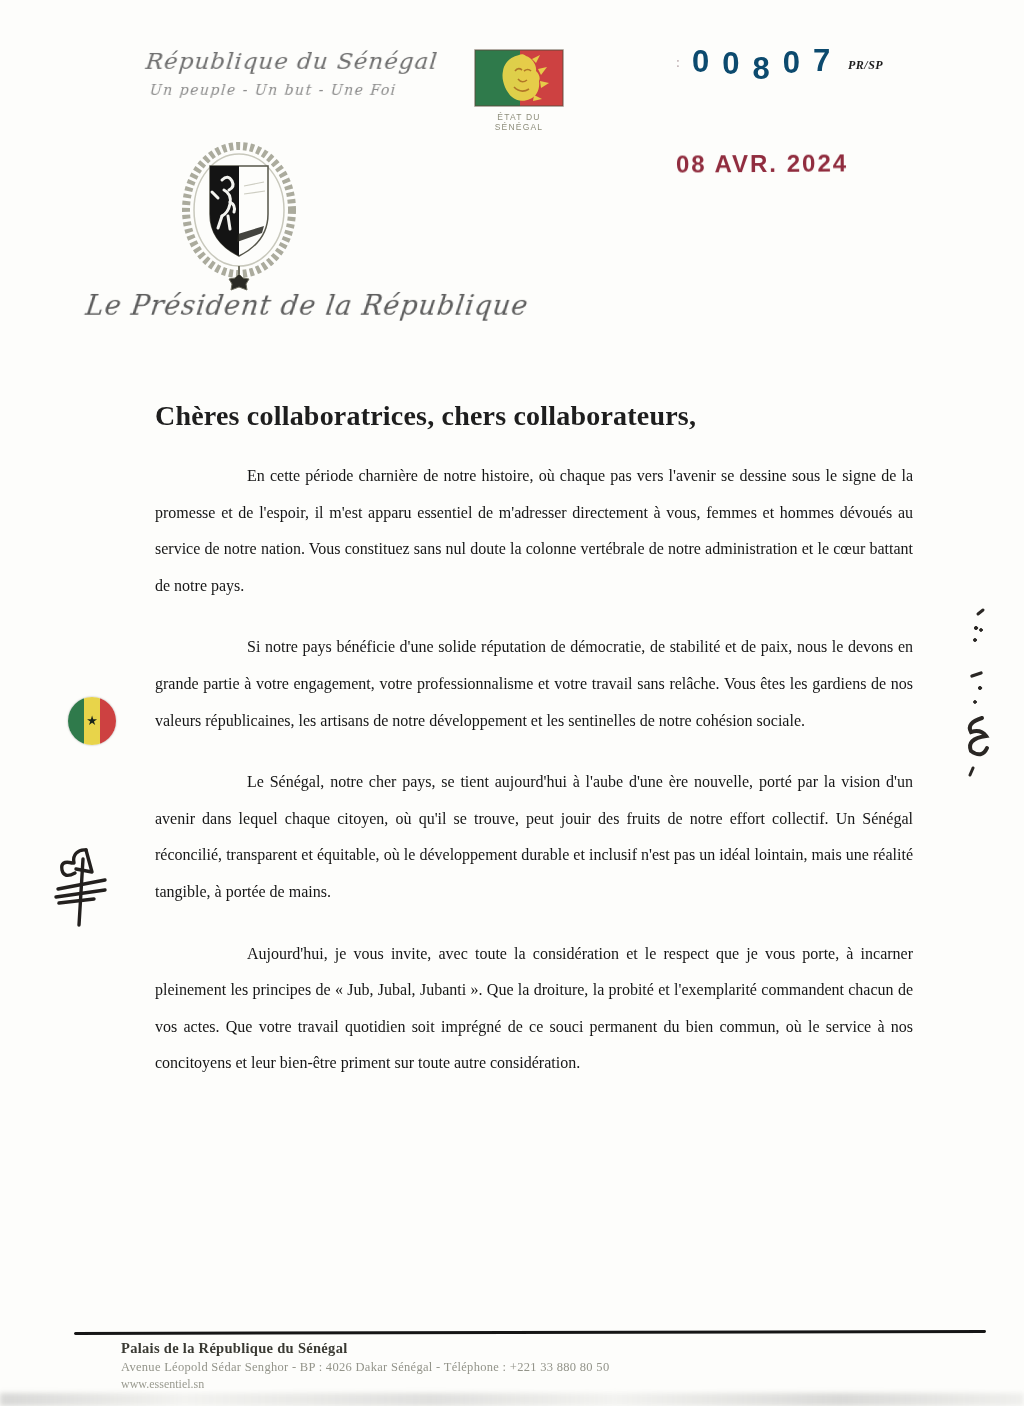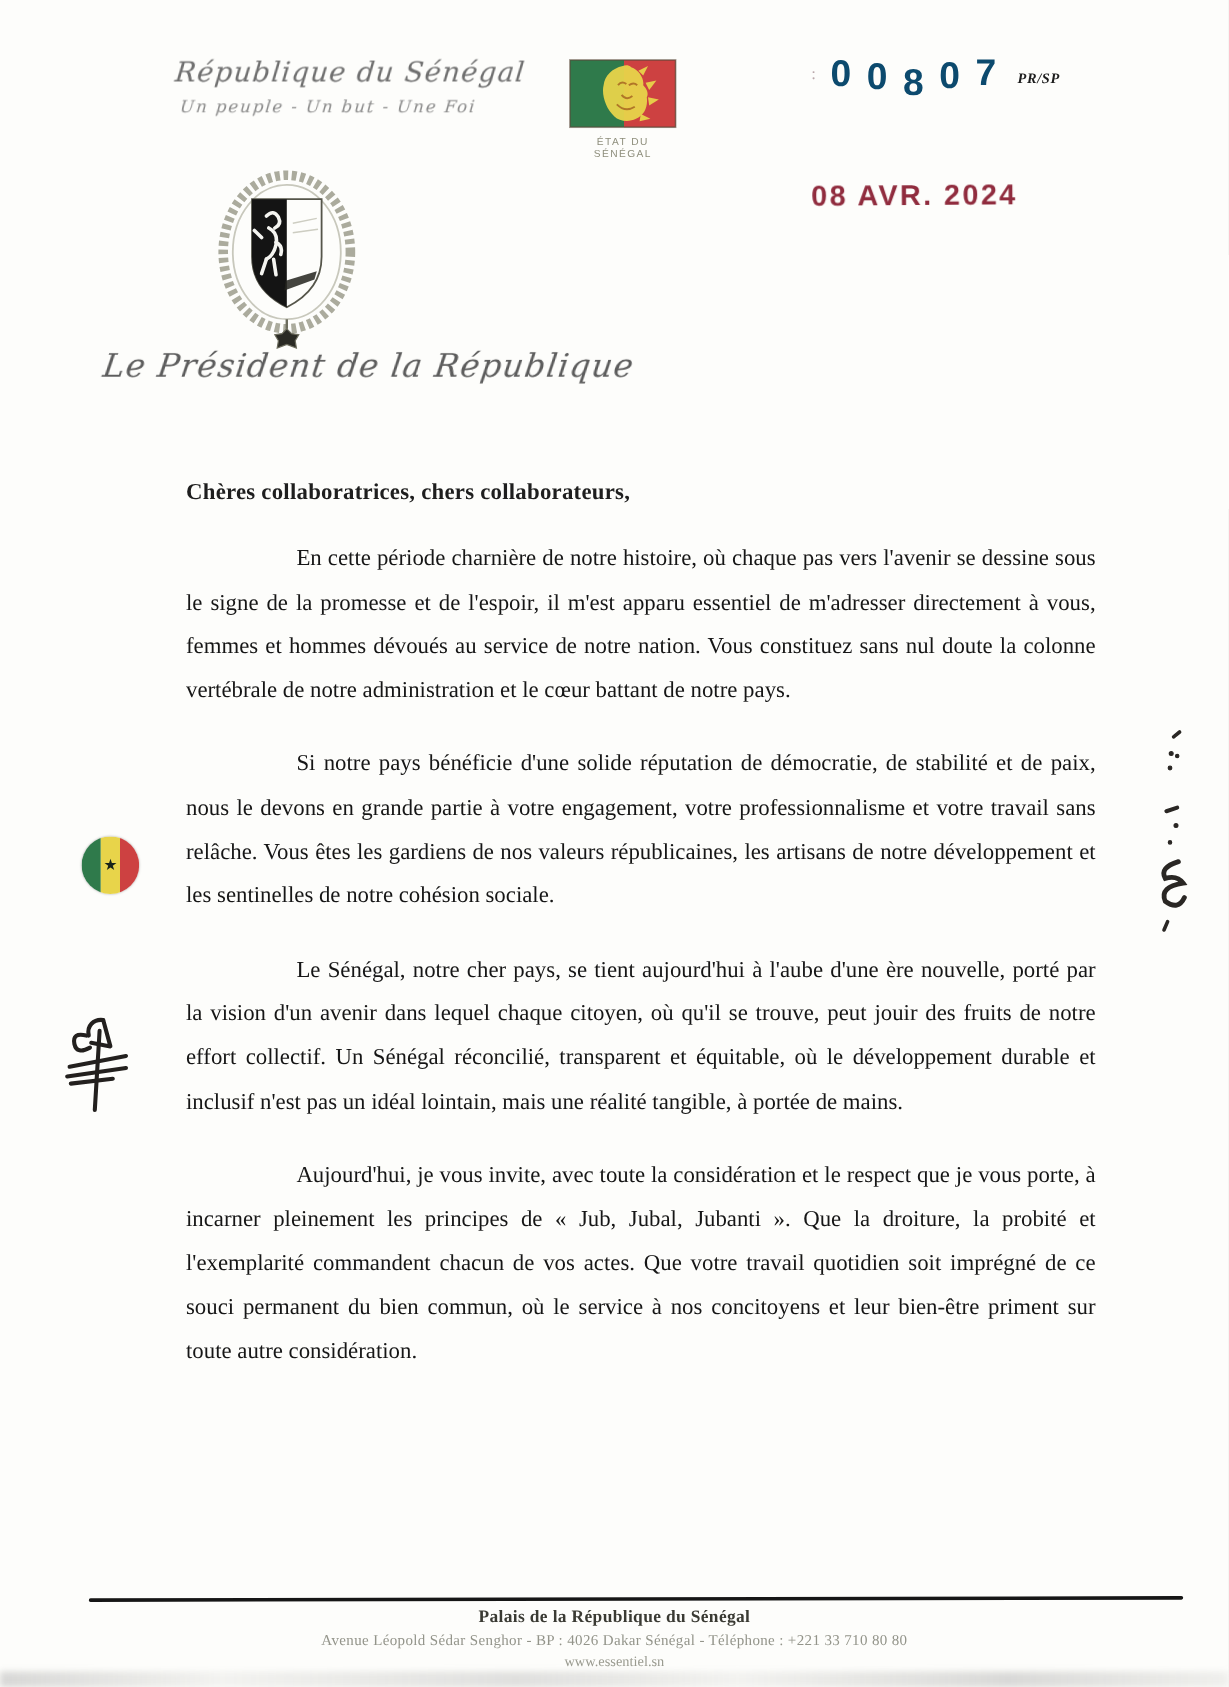--- a/index.html
+++ b/index.html
@@ -94,39 +94,38 @@
     font-size:13px;color:#17231a;line-height:1;
   }
   .signature-mark{position:absolute;left:46px;top:845px;}
   .margin-annotation{position:absolute;left:948px;top:600px;}
   
   .letter-body{
     position:absolute;left:155px;top:400px;width:758px;
   }
   .salutation{
     margin:0 0 26px 0;
-    font-size:19px;font-weight:bold;
+    font-size:28px;font-weight:bold;
     letter-spacing:.2px;
   }
   .letter-body p{
     margin:0 0 25px 0;
-    font-size:19px;line-height:36.6px;
+    font-size:16px;line-height:36.6px;
     text-align:justify;
     text-indent:92px;
     color:#161616;
   }
   
   .footer-rule{
     position:absolute;left:74px;top:1331px;width:912px;height:3px;
     background:#161616;border-radius:2px;
     transform:rotate(-.12deg);
   }
   .footer{
-    position:absolute;left:132px;top:1340px;width:760px;
-    text-align:center;
+    position:absolute;left:121px;top:1340px;width:760px;
   }
   .footer-line1{
     font-family:"Liberation Serif", serif;
     font-weight:bold;font-size:14.5px;color:#3a3a33;
     letter-spacing:.3px;
   }
   .footer-line2{
     margin-top:3px;
     font-size:12.5px;color:#93948a;
     letter-spacing:.3px;filter:blur(.3px);
@@ -254,18 +253,18 @@
         <circle cx="27" cy="102" r="1.4"></circle>
         <path d="M34,118 q-16,5 -11,14 q10,-3 15,4 q-20,3 -15,15 q11,8 16,-3" stroke-width="4" fill="none"></path>
         <path d="M25,168 l-3,7" stroke-width="3"></path>
       </g>
     </svg>
   </div>
 
   <div class="footer-rule"></div>
   <div class="footer">
     <div class="footer-line1">Palais de la République du Sénégal</div>
-    <div class="footer-line2">Avenue Léopold Sédar Senghor - BP : 4026 Dakar Sénégal - Téléphone : +221 33 710 80 80</div>
+    <div class="footer-line2">Avenue Léopold Sédar Senghor - BP : 4026 Dakar Sénégal - Téléphone : +221 33 880 80 50</div>
     <div class="footer-line3">www.essentiel.sn</div>
   </div>
 
   <div class="scan-artifact-bottom"></div>
 </div>
 
 </body></html>

